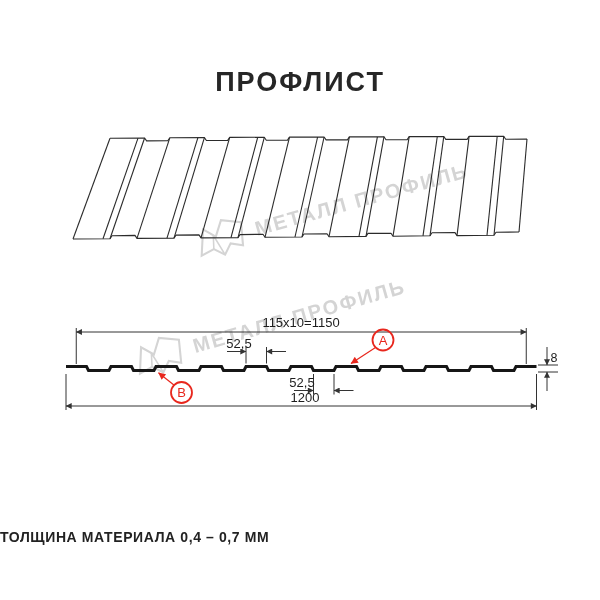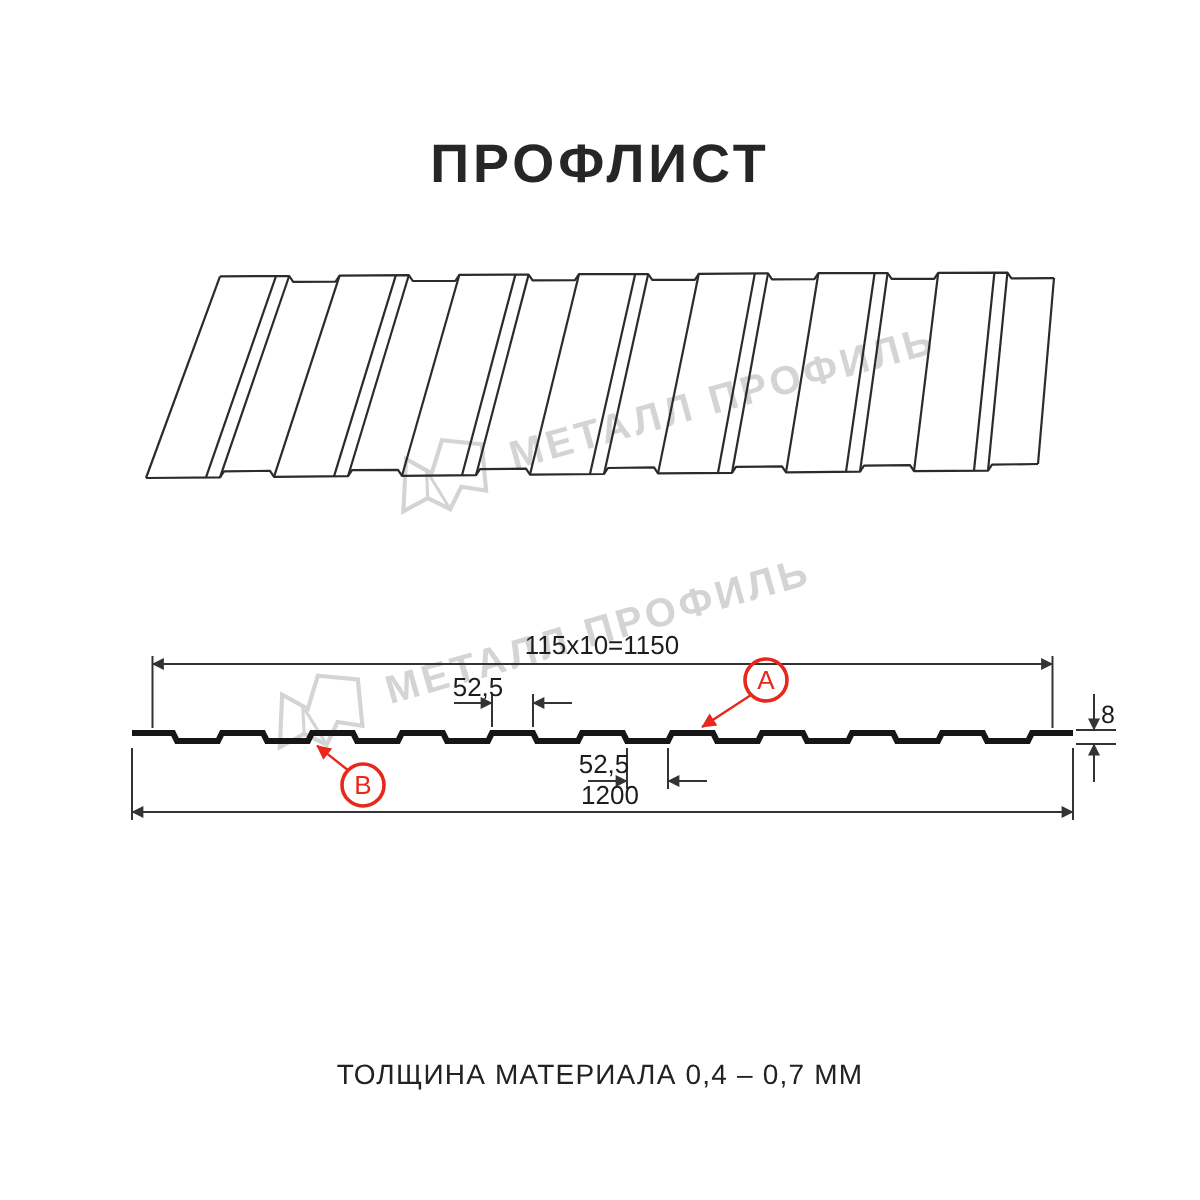--- a/index.html
+++ b/index.html
@@ -9,22 +9,22 @@
   }
   .title{
     position:absolute;top:49px;left:0;right:0;text-align:center;
     font-size:27px;font-weight:bold;letter-spacing:2px;color:#262626;z-index:3;
   }
   .subtitle{
     position:absolute;top:87px;left:0;right:0;text-align:center;
     font-size:15px;font-weight:bold;letter-spacing:.5px;color:#2b2b2b;z-index:3;
   }
   .footer-note{
-    position:absolute;top:529px;left:0;right:0;text-align:center;
-    font-size:14px;font-weight:normal;letter-spacing:.6px;color:#222;z-index:3;
+    position:absolute;top:529px;left:0;right:0;
+    font-size:14px;font-weight:bold;letter-spacing:.6px;color:#222;z-index:3;
   }
   .watermark{
     position:absolute;display:flex;align-items:center;gap:9px;
     color:#d4d4d4;z-index:1;transform-origin:left top;white-space:nowrap;
   }
   .watermark .wm-text{
     font-size:20px;font-weight:bold;letter-spacing:2px;
   }
   .wm1{left:191px;top:225px;transform:rotate(-15.5deg);}
   .wm2{left:129px;top:343px;transform:rotate(-16deg);}

